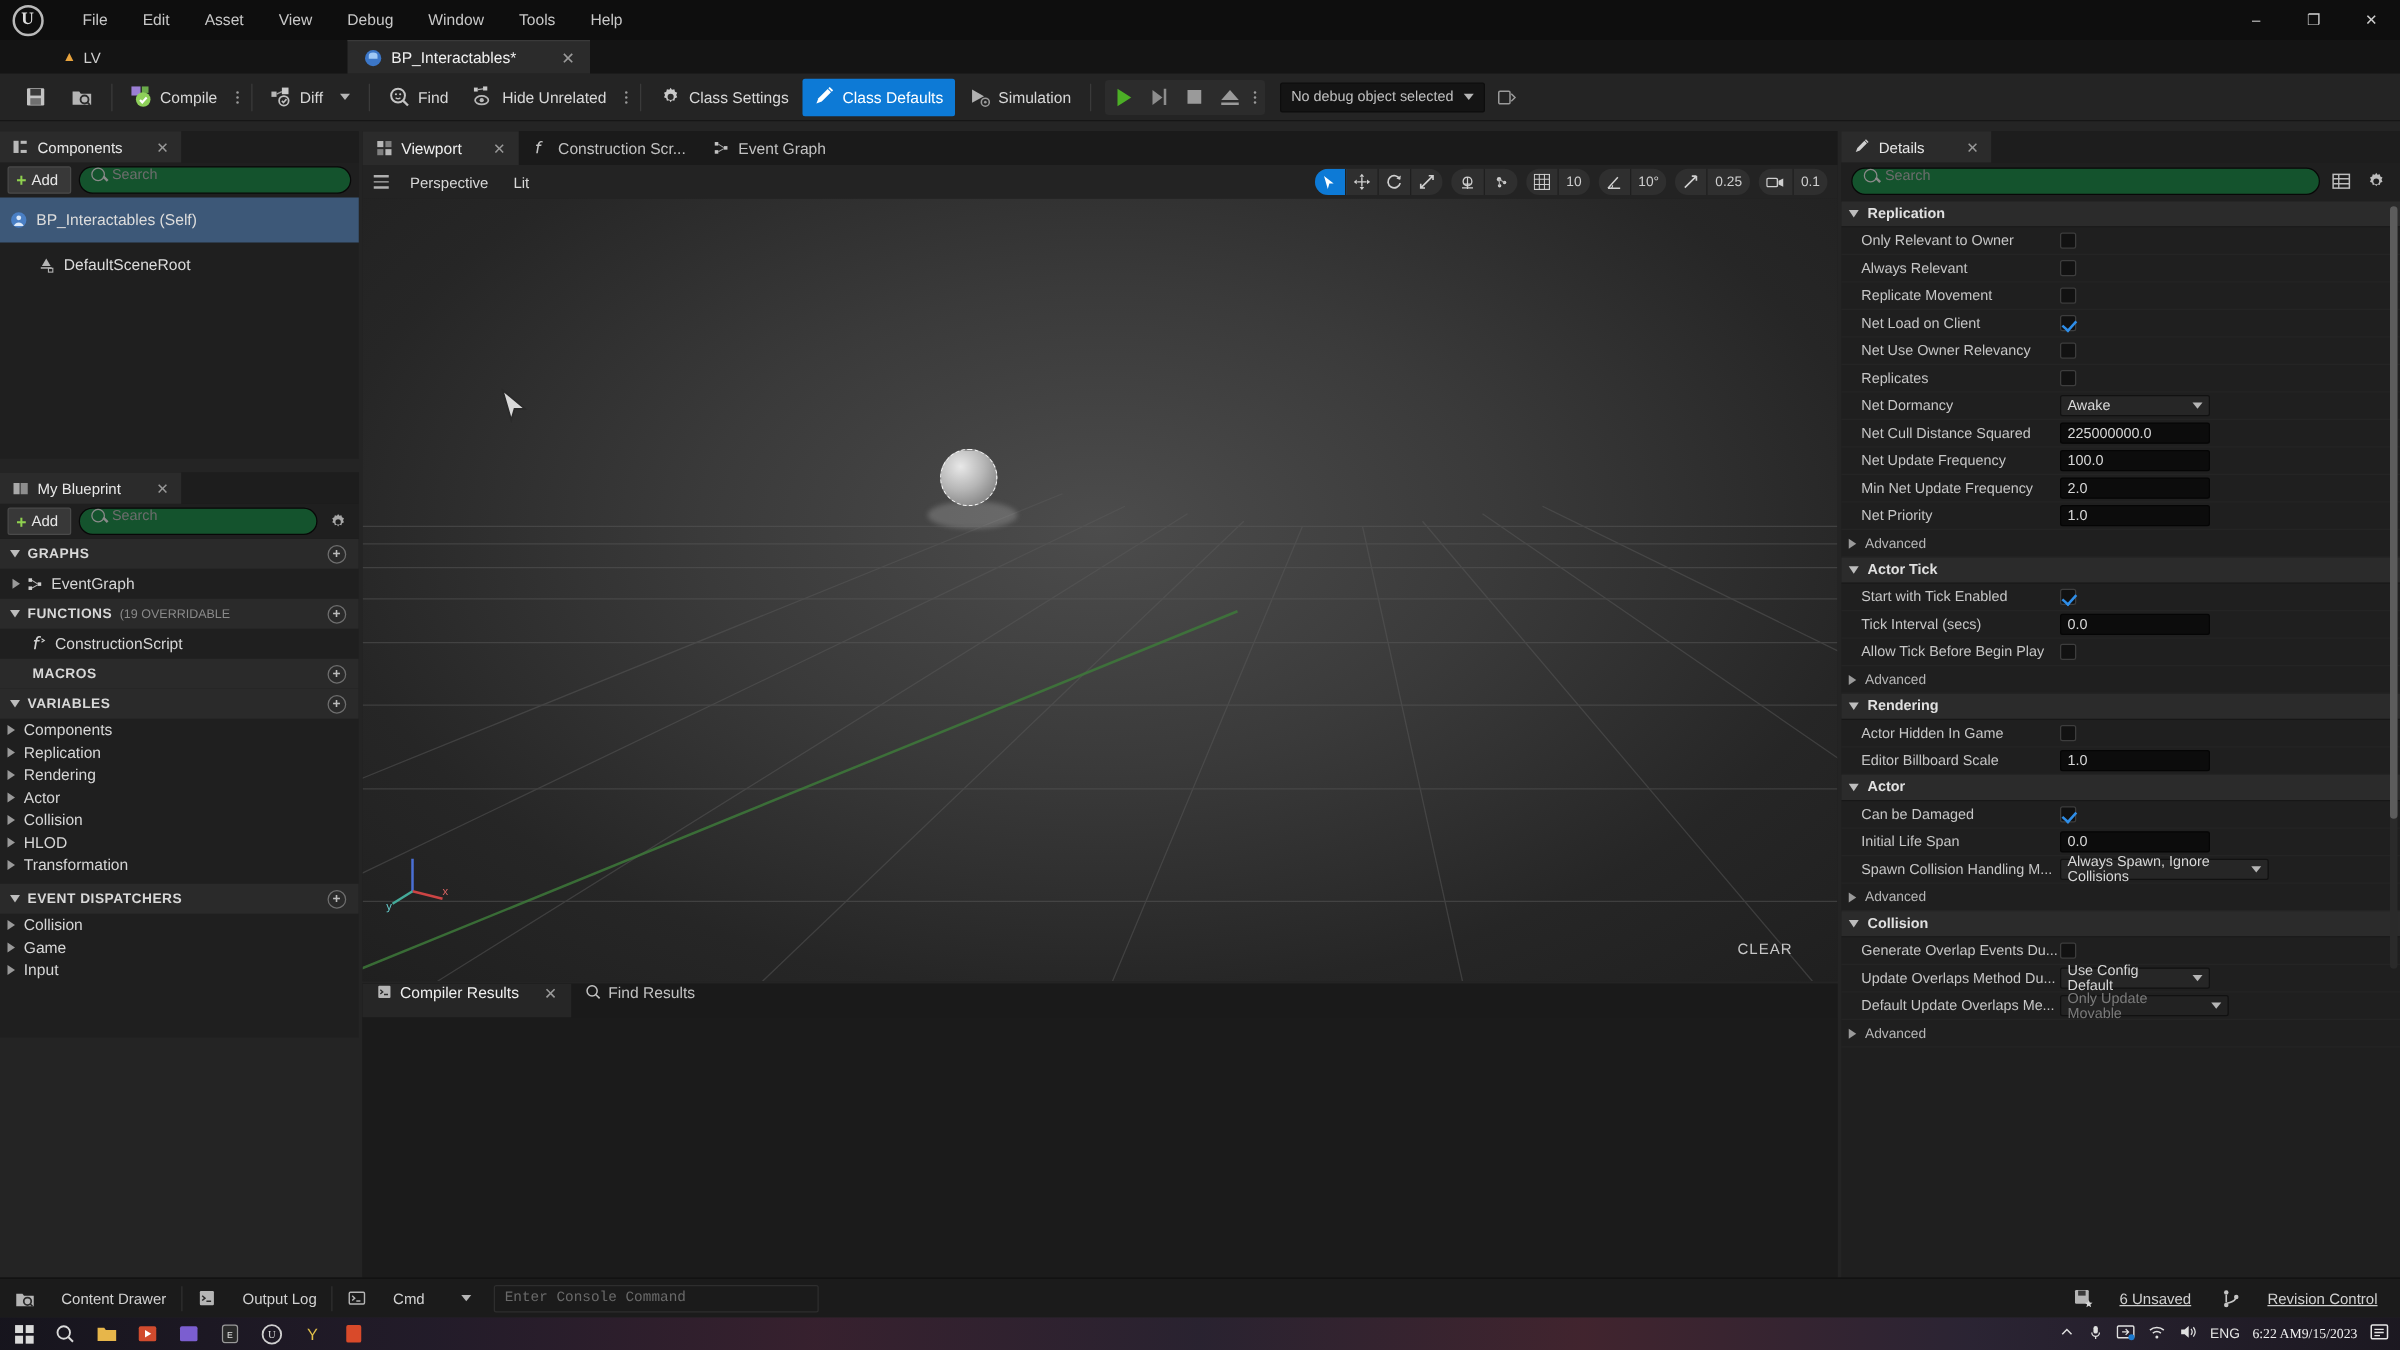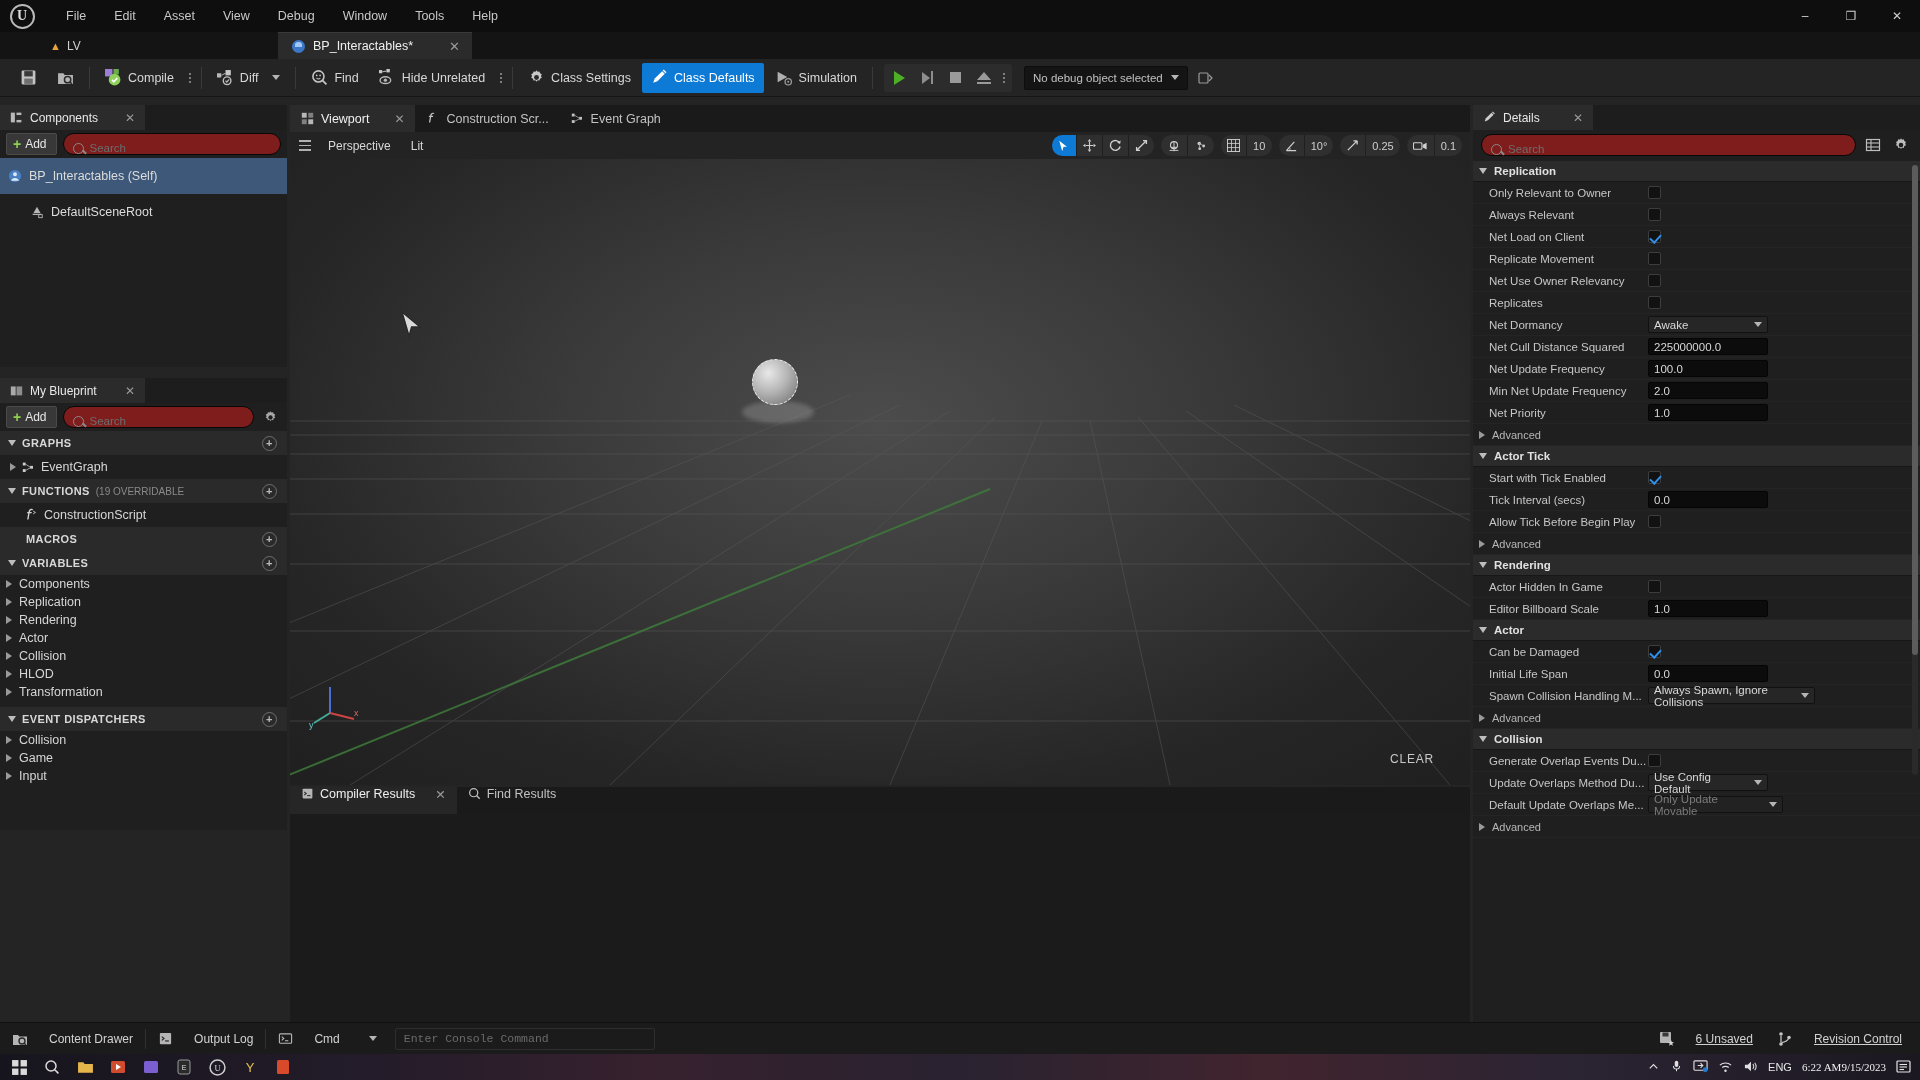--- a/index.html
+++ b/index.html
@@ -53,21 +53,21 @@
   .chev { width:0;height:0;border-left:4px solid transparent;border-right:4px solid transparent;border-top:5px solid #b5b5b5; margin-left:8px;}
 
   .components-panel { position:absolute; left:0; top:105px; width:287px; height:262px; background:#1f1f1f; }
   .tabstrip { height:25px; background:#1d1d1d; display:flex;}
   .tab-active { background:#2b2b2b; display:flex; align-items:center; gap:7px; padding:0 10px; font-size:12px; color:#e8e8e8; min-width:145px;}
   .tab-active .x { margin-left:auto; color:#9a9a9a; cursor:pointer;}
 
   .panel-toolbar { height:28px; display:flex; align-items:center; gap:6px; padding:3px 6px; background:#1f1f1f;}
   .addbtn { display:flex; align-items:center; gap:4px; height:22px; padding:0 9px 0 6px; background:#383838; border:1px solid #4a4a4a; border-radius:2px; font-size:12px; color:#e6e6e6; cursor:pointer;}
   .plus { color:#8fd14f; font-size:14px; font-weight:bold; line-height:1;}
-  .searchbox { flex:1; height:22px; background:#7f1d1d; border:1px solid #080808; border-radius:11px; display:flex; align-items:flex-end; gap:6px; padding:0 9px; }
+  .searchbox { flex:1; height:22px; background:#14532d; border:1px solid #080808; border-radius:11px; display:flex; align-items:flex-start; gap:6px; padding:0 9px; }
   .searchbox .mag { width:11px;height:11px;border:1.6px solid #8a8a8a;border-radius:50%; position:relative; flex:none;}
   .searchbox .mag:after{content:'';position:absolute;width:5px;height:1.6px;background:#8a8a8a;right:-4px;bottom:0px;transform:rotate(45deg);}
   .searchbox input { flex:1; background:transparent; border:none; outline:none; color:#cfcfcf; font-size:11.5px; font-family:"Liberation Sans",sans-serif;}
   .searchbox input::placeholder { color:#6d6d6d; }
 
   .tree-row { height:36px; display:flex; align-items:center; gap:7px; padding-left:8px; font-size:12.5px; color:#dcdcdc; cursor:default;}
   .tree-row.sel { background:#3d5878; }
 
   .myblueprint-panel { position:absolute; left:0; top:378px; width:287px; height:452px; background:#1f1f1f;}
   .mb-list { overflow:hidden; }
@@ -703,29 +703,29 @@
             <span class="cb"></span>
           </div>
         </div>
       <div class="prop-row">
           <div class="prop-label">Always Relevant</div>
           <div class="prop-val">
             <span class="cb"></span>
           </div>
         </div>
       <div class="prop-row">
+          <div class="prop-label">Replicate Movement</div>
+          <div class="prop-val">
+            <span class="cb"></span>
+          </div>
+        </div>
+      <div class="prop-row">
           <div class="prop-label">Net Load on Client</div>
           <div class="prop-val">
             <span class="cb on"></span>
-          </div>
-        </div>
-      <div class="prop-row">
-          <div class="prop-label">Replicate Movement</div>
-          <div class="prop-val">
-            <span class="cb"></span>
           </div>
         </div>
       <div class="prop-row">
           <div class="prop-label">Net Use Owner Relevancy</div>
           <div class="prop-val">
             <span class="cb"></span>
           </div>
         </div>
       <div class="prop-row">
           <div class="prop-label">Replicates</div>

